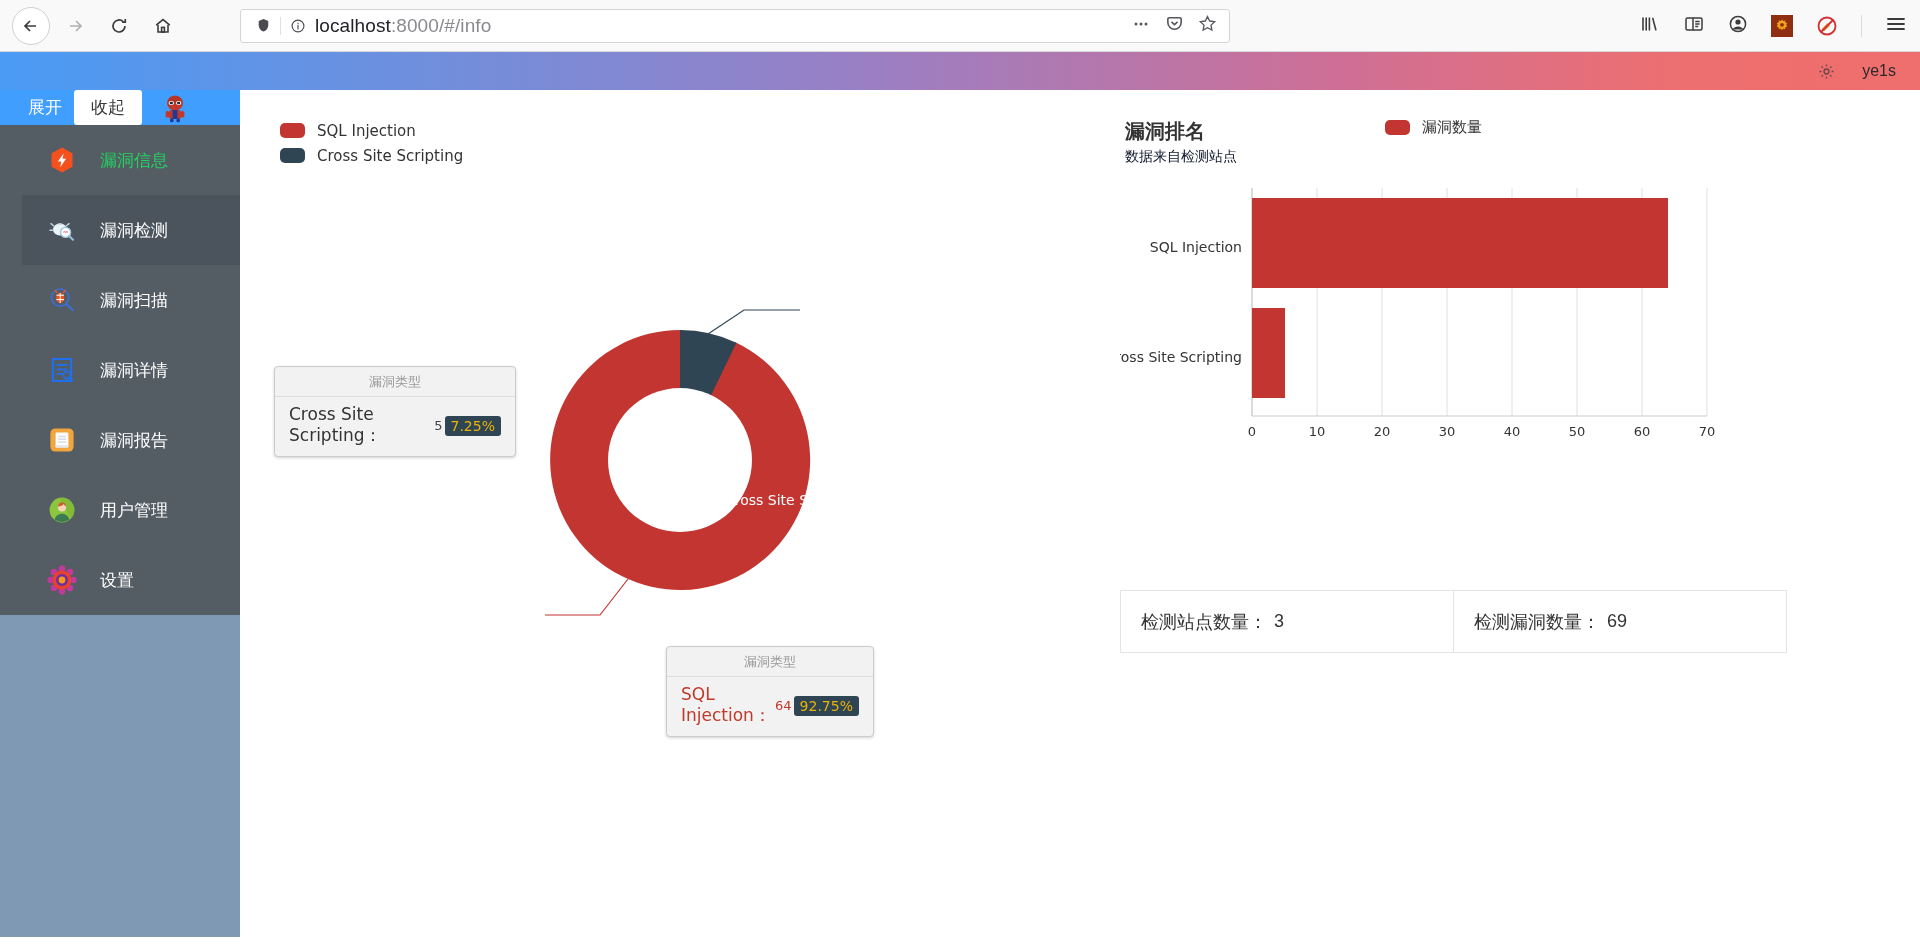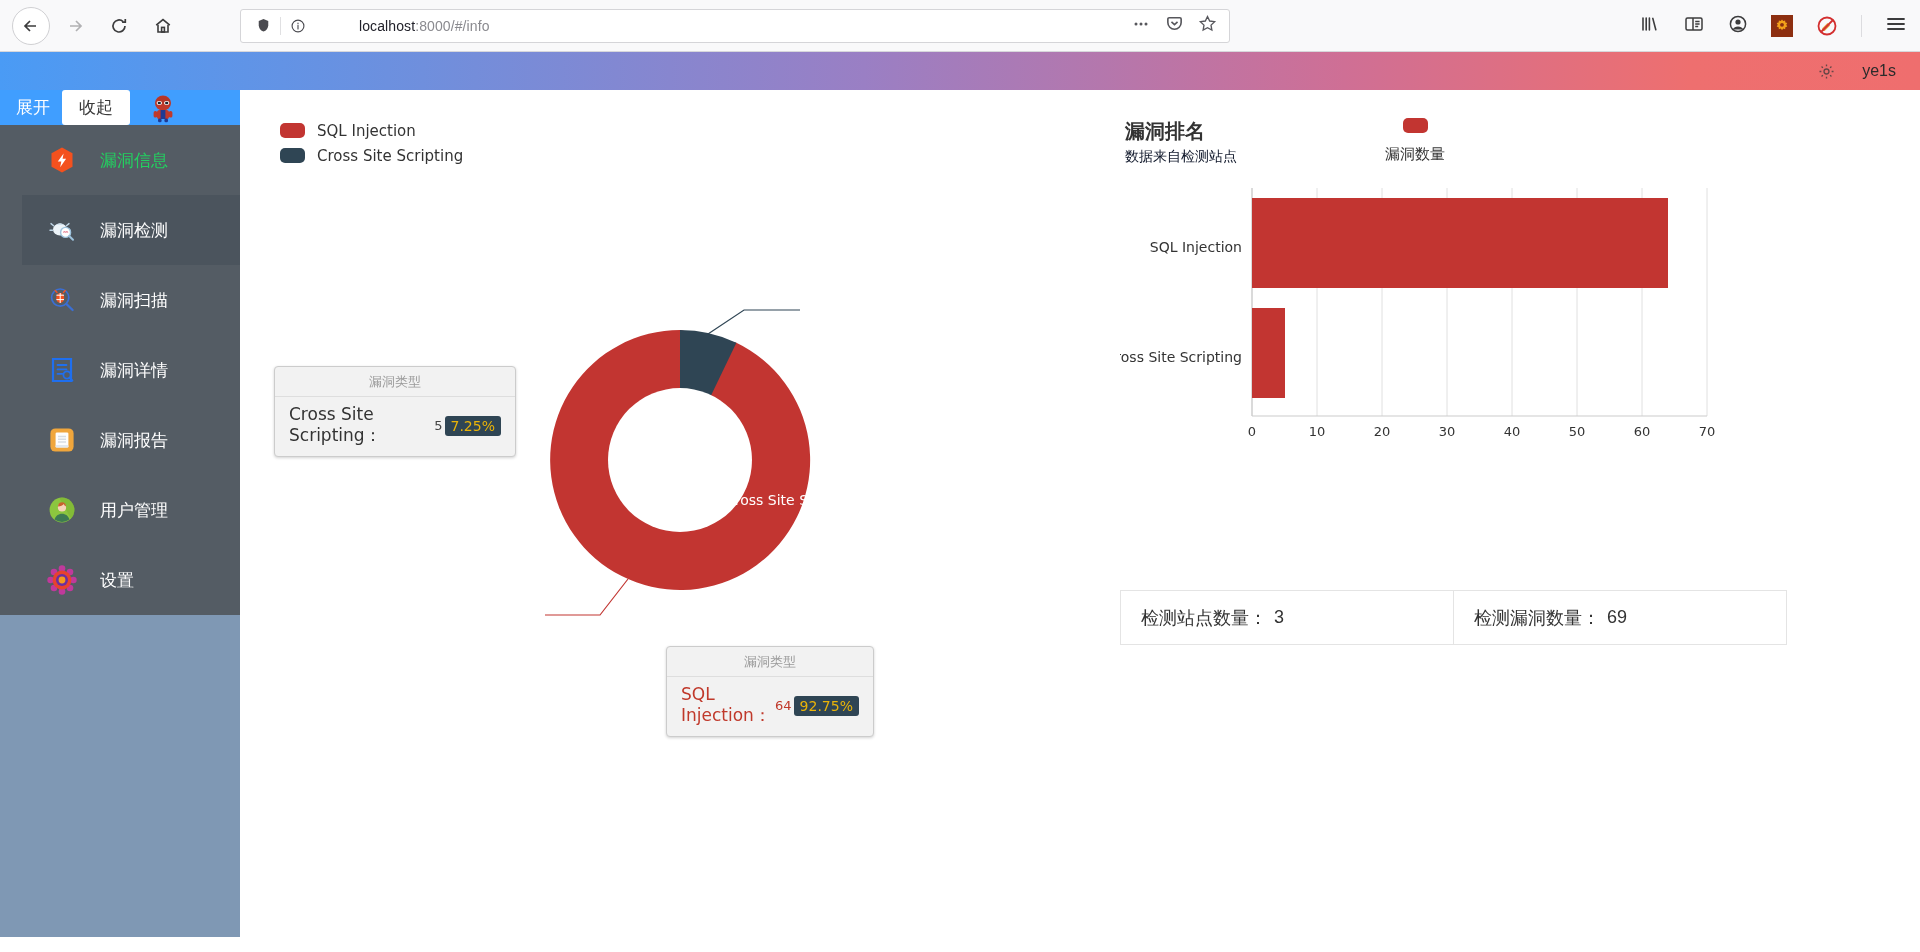--- a/index.html
+++ b/index.html
@@ -40,27 +40,26 @@
     border-radius: 3px;
     display: flex;
     align-items: center;
     padding: 0 8px;
     position: relative;
   }
   .urlbar .shield { color: #4a4a4f; display:flex; align-items:center; padding: 0 8px 0 6px; }
   .urlbar .sep { width: 1px; height: 18px; background: #e0e0e2; }
   .urlbar .info { color: #4a4a4f; display:flex; align-items:center; padding: 0 9px; }
   .url-text {
-    font-size: 14px;
+    font-size: 19px;
     color: #8a8a8f;
     letter-spacing: 0.1px;
     flex: 1;
     white-space: nowrap;
     overflow: hidden;
-    margin-left: 44px;
   }
   .url-text b { color: #21212a; font-weight: 400; }
   .urlbar-right { display: flex; align-items: center; gap: 14px; padding-right: 4px; color: #57575c; }
 
   .chrome-right {
     position: absolute;
     right: 12px;
     display: flex;
     align-items: center;
     gap: 22px;
@@ -92,21 +91,21 @@
   
   .sidebar { width: 240px; flex: 0 0 240px; background: #7f98b4; display:flex; flex-direction:column; }
   .sidebar-top {
     height: 35px;
     background: #409eff;
     display: flex;
     align-items: center;
     padding-left: 16px;
     gap: 12px;
   }
-  .sb-expand { color: #ffffff; font-size: 17px; }
+  .sb-expand { color: #ffffff; font-size: 17px; margin-left: 12px; }
   .sb-collapse {
     background: #ffffff;
     color: #3b3b3b;
     font-size: 17px;
     border: none;
     border-radius: 3px;
     height: 35px;
     padding: 0 17px;
     line-height: 35px;
     cursor: pointer;
@@ -181,31 +180,31 @@
     color: #eab308;
     font-size: 14px;
     padding: 2px 6px;
     border-radius: 3px;
   }
 
   
   .bar-panel { position: absolute; left: 840px; top: 0; right: 0; bottom: 0; }
   .bar-title { position: absolute; left: 45px; top: 28px; font-size: 20px; font-weight: bold; color: #333333; }
   .bar-subtitle { position: absolute; left: 45px; top: 58px; font-size: 14px; color: #0f172a; }
-  .bar-legend { position: absolute; left: 305px; top: 28px; display: flex; align-items: center; gap: 12px; flex-direction: column; }
+  .bar-legend { position: absolute; left: 305px; top: 28px; display: flex; align-items: center; gap: 12px; }
 
   .bar-chart { position: absolute; left: 40px; top: 78px; }
   .axis-label { font-size: 14px; fill: #333333; font-family: "DejaVu Sans", sans-serif; }
   .tick-label { font-size: 13px; fill: #333333; font-family: "DejaVu Sans", sans-serif; }
 
   
   .stat-cards { position: absolute; left: 40px; top: 500px; display: flex; gap: 0; }
   .stat-card {
     width: 334px;
-    height: 55px;
+    height: 63px;
     border: 1px solid #e4e4e4;
     display: flex;
     align-items: center;
     padding-left: 20px;
     font-size: 18px;
     color: #333333;
     background: #ffffff;
   }
   .stat-card + .stat-card { margin-left: -1px; }
   .stat-card .num { margin-left: 7px; }

